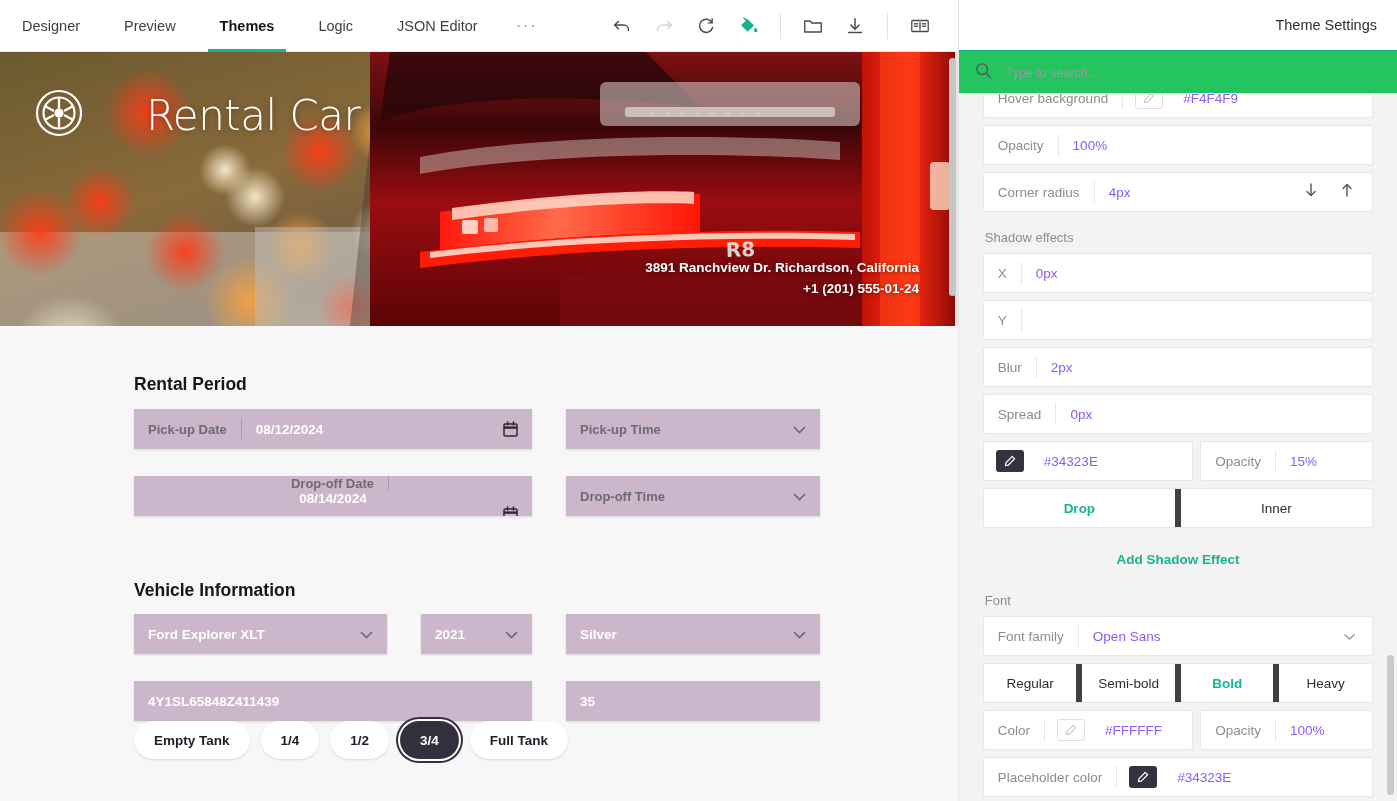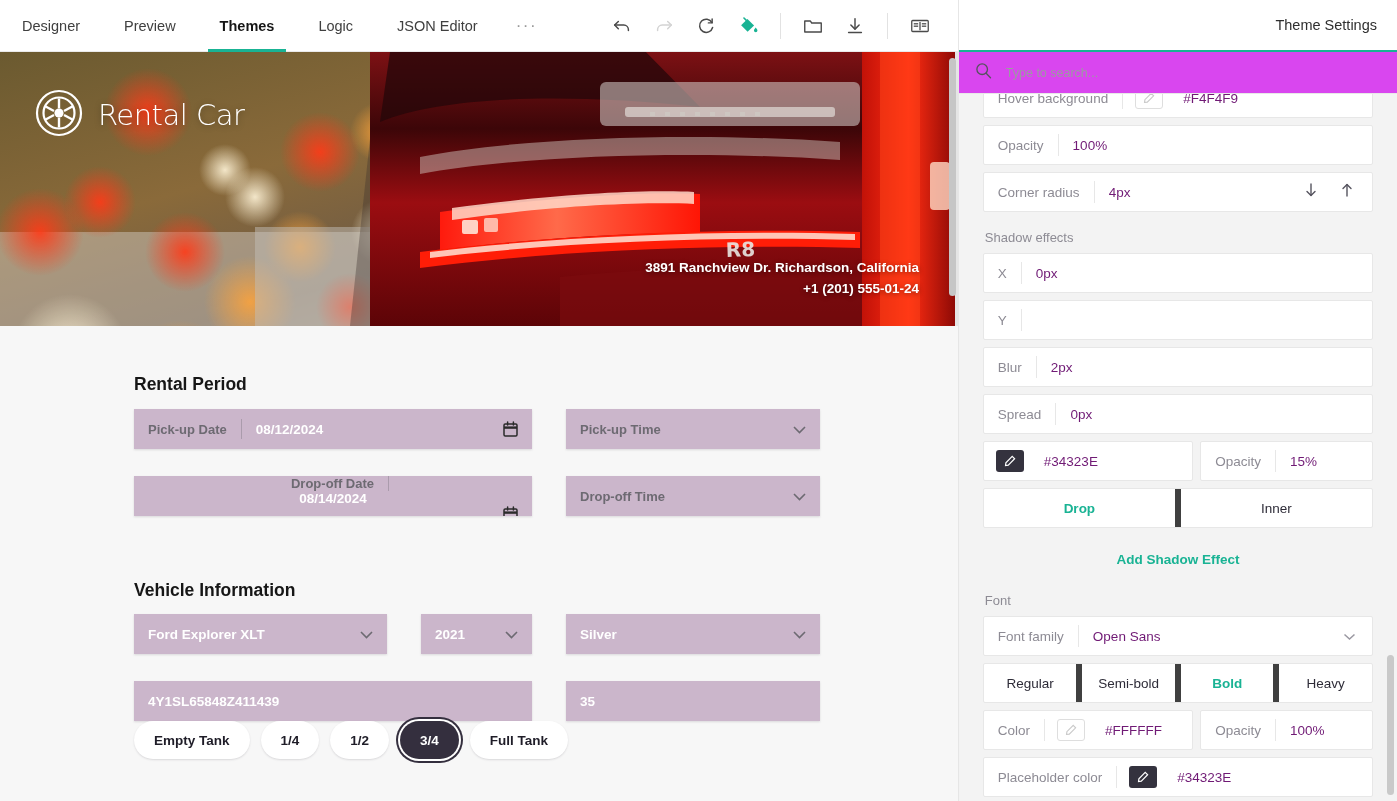--- a/index.html
+++ b/index.html
@@ -46,23 +46,24 @@
   #banner {
     position: relative; height: 274px; width: 955px; overflow: hidden;
     background: #1a0a08;
   }
   .bokeh-bg { position: absolute; inset: 0; }
   .logo-wrap {
     position: absolute; left: 34px; top: 36px; display: flex; align-items: center; gap: 14px;
     z-index: 5;
   }
   .logo-text {
-    color: #fff; font-size: 29px; font-weight: 300; letter-spacing: -0.5px;
+    color: #fff; font-size: 42px; font-weight: 300; letter-spacing: -0.5px;
     text-shadow: 0 1px 6px rgba(0,0,0,.35);
     font-family: "DejaVu Sans", sans-serif;
+    margin-left: 48px;
   }
   .contact {
     position: absolute; right: 36px; bottom: 26px; text-align: right; z-index: 5;
     color: #fff; font-size: 13.5px; font-weight: bold; line-height: 1.55;
     text-shadow: 0 1px 5px rgba(0,0,0,.45);
   }
 
   
   #formbody { padding: 0 0 0 0; background: #f7f7f7; height: 475px; position: relative; }
   .section-title {
@@ -110,21 +111,21 @@
   #right {
     position: relative; width: 442px; height: 801px; background: #f3f3f3;
     border-left: 1px solid #e6e6e6; overflow: hidden;
   }
   #right-header {
     height: 52px; background: #fff; display: flex; align-items: center; justify-content: flex-end;
     padding-right: 20px; border-bottom: 2px solid #19b394;
   }
   #right-header .title { font-size: 14.5px; color: #2f2f2f; }
   #searchbar {
-    height: 42px; background: #d946ef; display: flex; align-items: center;
+    height: 42px; background: #22c55e; display: flex; align-items: center;
     padding: 0 16px; gap: 12px; border-bottom: 1px solid #e8e8e8;
     position: relative; z-index: 20;
   }
   #searchbar input {
     border: 0; outline: none; background: transparent; font-size: 12.5px;
     color: #3d3d3d; font-family: "Liberation Sans", sans-serif; width: 300px;
   }
   #searchbar input::placeholder { color: #9c9aa2; }
 
   #panel { position: relative; padding: 0 24px; }
@@ -132,21 +133,21 @@
 
   .row {
     background: #fff; border: 1px solid #e7e7e7; height: 40px; border-radius: 2px;
     display: flex; align-items: center; margin-bottom: 7px;
   }
   .row .rlabel {
     color: #8d8b94; font-size: 13.5px; padding: 0 14px; white-space: nowrap;
     display: flex; align-items: center; height: 22px;
     border-right: 1px solid #e7e7e7; min-width: 0;
   }
-  .row .rvalue { padding: 0 14px; font-size: 13.5px; color: #701a75; flex: 1; }
+  .row .rvalue { padding: 0 14px; font-size: 13.5px; color: #8b5cf6; flex: 1; }
   .row .spin { display: flex; align-items: center; gap: 22px; padding-right: 18px; color: #55535e; }
 
   .swatch-btn {
     width: 28px; height: 22px; border-radius: 3px; display: flex; align-items: center;
     justify-content: center; margin: 0 6px 0 12px; flex: none;
   }
   .swatch-btn.light { background: #fff; border: 1px solid #dedede; }
   .swatch-btn.dark  { background: #34323e; }
   .row-pair { display: flex; gap: 7px; margin-bottom: 7px; }
   .row-pair .row { margin-bottom: 0; }

